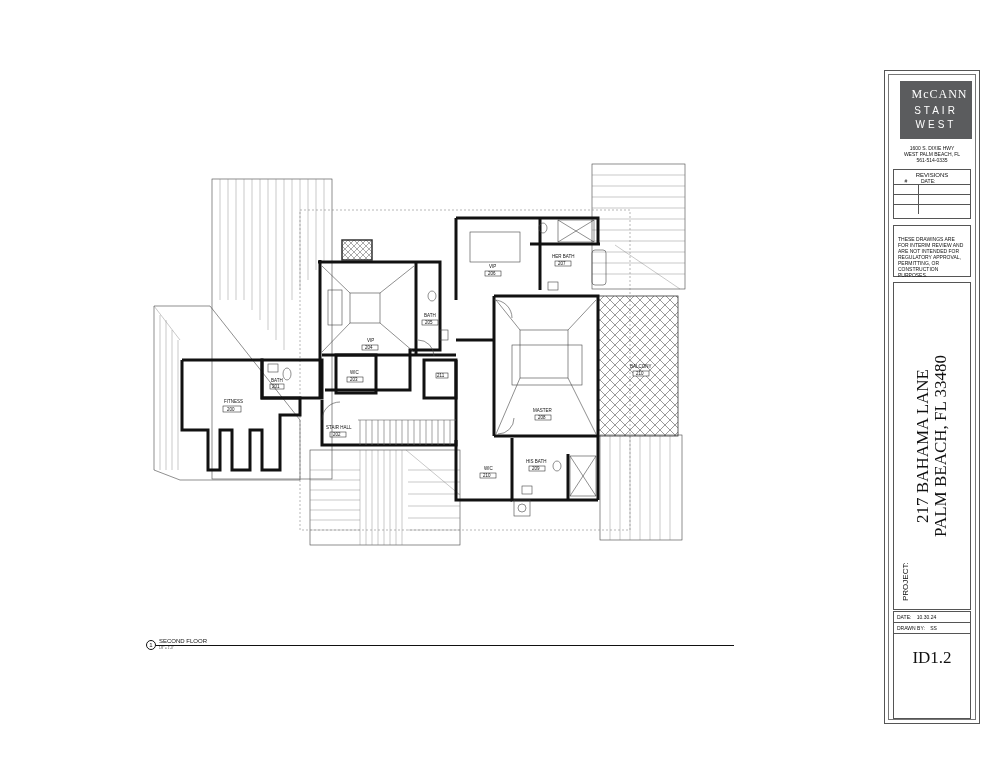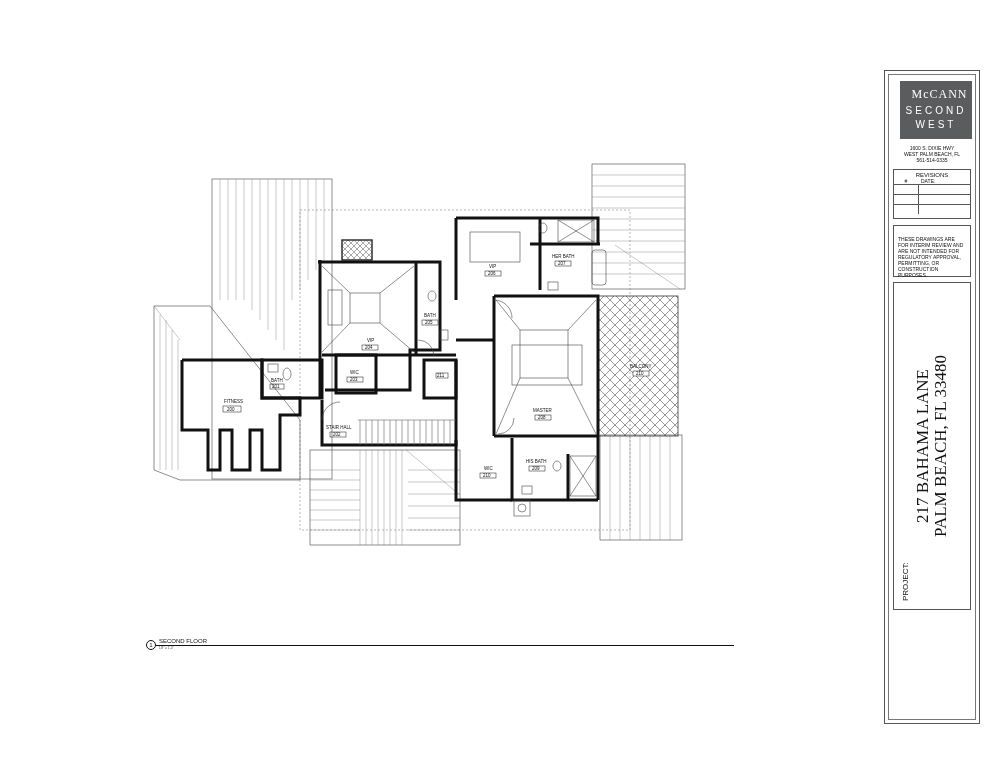--- a/index.html
+++ b/index.html
@@ -285,21 +285,21 @@
   <div class="cap-circle">1</div>
   <div class="cap-title">SECOND FLOOR</div>
   <div class="cap-line"></div>
   <div class="cap-scale">1/8" = 1'-0"</div>
 </div>
 
 <div class="tb">
   <div class="tb-inner">
     <div class="logo">
       <div class="l1">McCANN</div>
-      <div class="l2">SECOND</div>
+      <div class="l2">STAIR</div>
       <div class="l3">WEST</div>
     </div>
     <div class="addr">
       <div>1600 S. DIXIE HWY</div>
       <div>WEST PALM BEACH, FL</div>
       <div>561-514-0335</div>
     </div>
 
     <div class="box" style="top:94px;height:48px;">
       <div class="rev-title">REVISIONS</div>
@@ -325,14 +325,25 @@
     <div class="box" style="top:207px;height:326px;">
       <div class="project">
         <div class="proj-label">PROJECT:</div>
         <div class="proj-addr">
           <div>217 BAHAMA LANE</div>
           <div>PALM BEACH, FL 33480</div>
         </div>
       </div>
     </div>
 
+    <div class="box" style="top:536px;height:106px;">
+      <div class="meta">
+        <span>DATE:</span>
+        <span style="margin-left:4px;">10.30.24</span>
+      </div>
+      <div class="meta">
+        <span>DRAWN BY:</span>
+        <span style="margin-left:4px;">SS</span>
+      </div>
+      <div class="sheet">ID1.2</div>
+    </div>
   </div>
 </div>
 
 </body></html>

